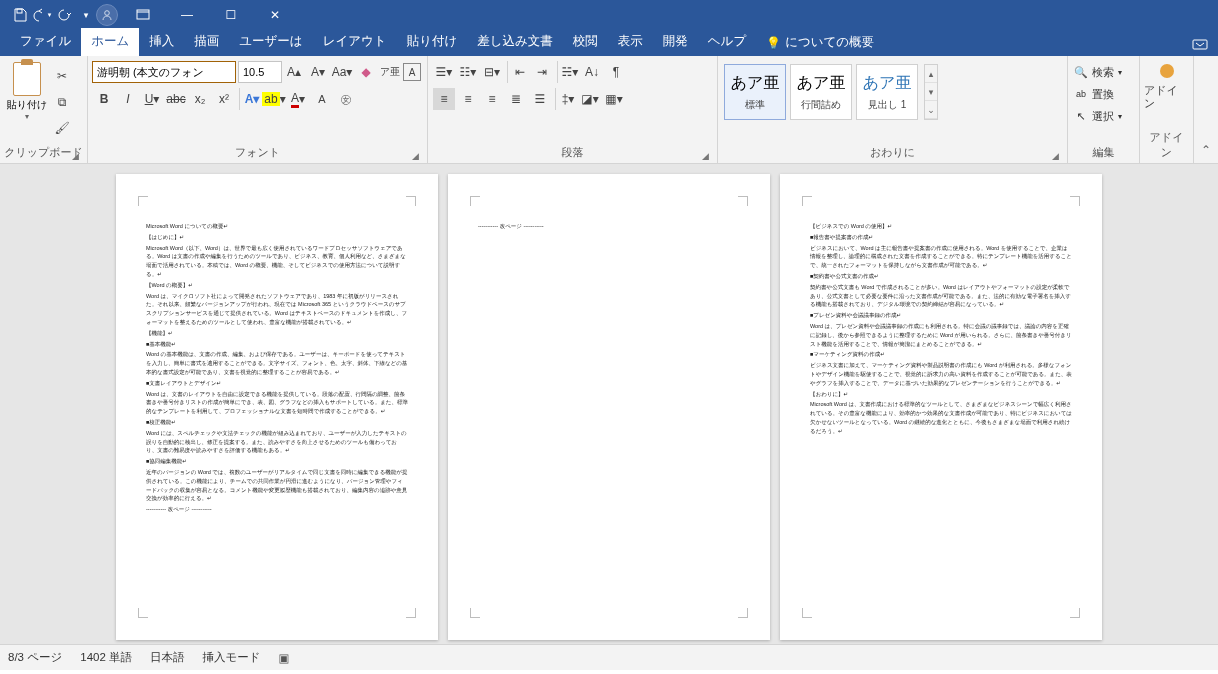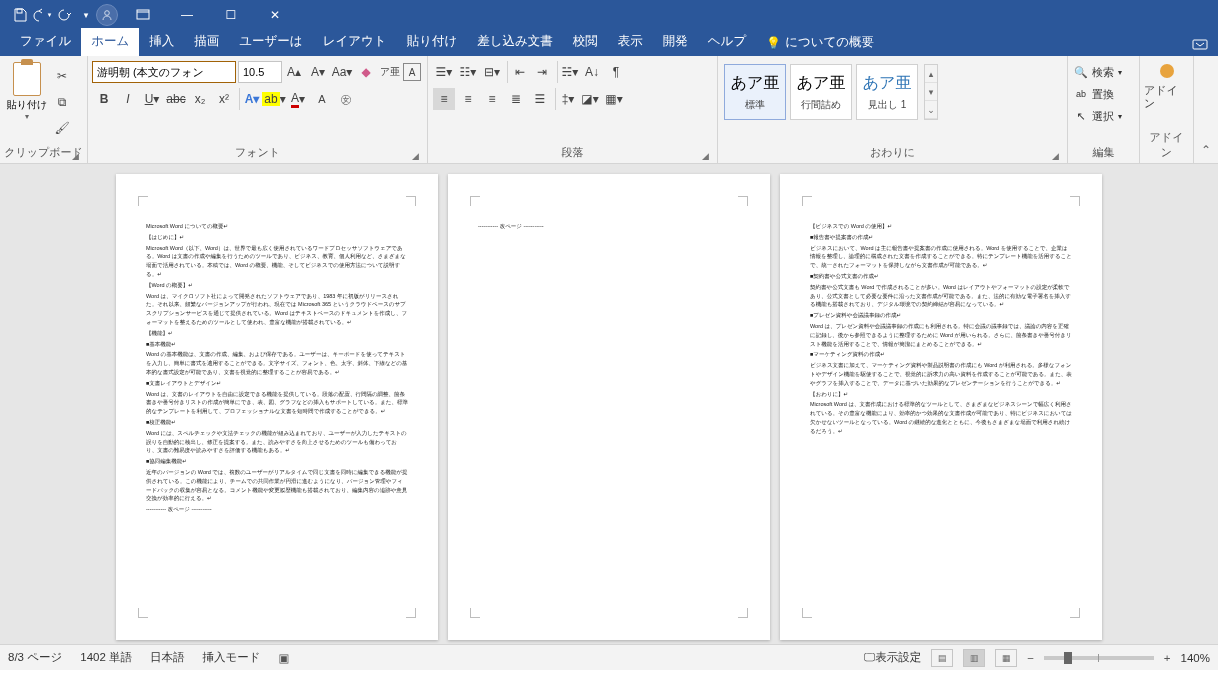--- a/index.html
+++ b/index.html
@@ -355,26 +355,13 @@
     </div>
   </div>
 </div>
 
 <div class="statusbar">
   <span>8/3 ページ</span>
   <span>1402 単語</span>
   <span>日本語</span>
   <span>挿入モード</span>
   <span class="gray">▣</span>
-  <div class="right">
-    <span><span>🖵</span><span>表示設定</span></span>
-    <div class="viewbtn">▤</div>
-    <div class="viewbtn active">▥</div>
-    <div class="viewbtn">▦</div>
-    <span class="gray">−</span>
-    <div class="zoom-slider">
-        <div class="mid"></div>
-        <div class="thumb"></div>
-      </div>
-    <span class="gray">+</span>
-    <span>140%</span>
-  </div>
 </div>
 
 </body></html>

